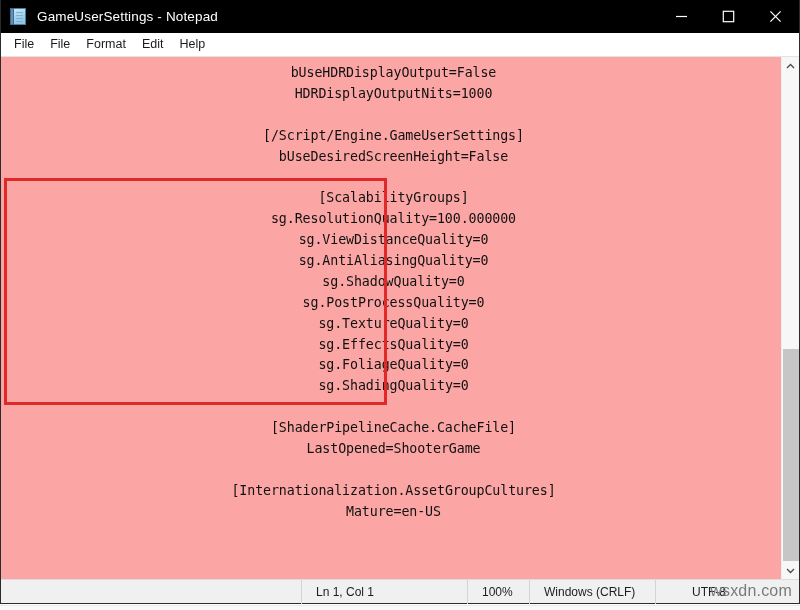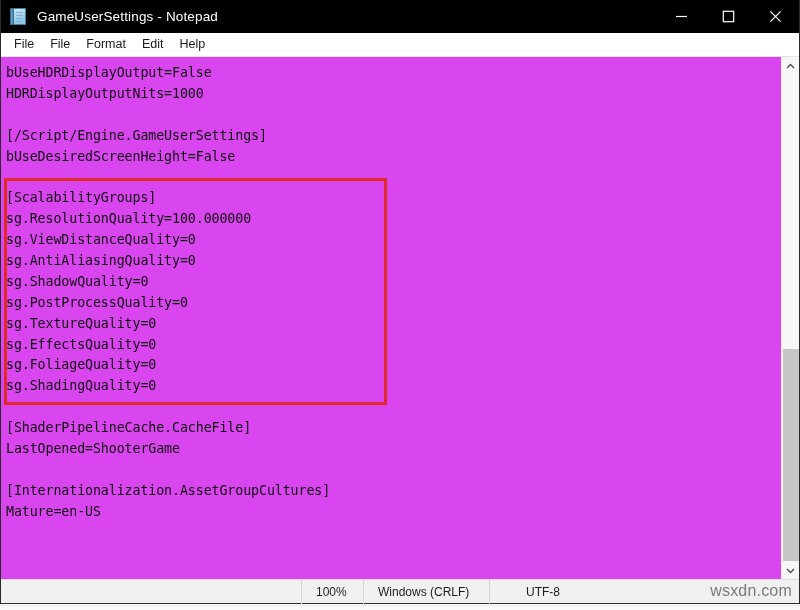--- a/index.html
+++ b/index.html
@@ -85,23 +85,24 @@
     color: #1b1b1b;
     padding: 2px 8px 3px 8px;
     white-space: nowrap;
   }
 
   
   #bodyarea {
     flex: 1 1 auto;
     display: flex;
     position: relative;
-    background: #d946ef;
+    background: #fca5a5;
     border-top: 1px solid #e3e3e3;
     overflow: hidden;
+    text-align: center;
   }
   #textarea {
     flex: 1 1 auto;
     position: relative;
     padding: 6px 0 0 5px;
     overflow: hidden;
   }
   #lines {
     font-family: "DejaVu Sans Mono", "Liberation Mono", monospace;
     font-size: 13.3px;
@@ -255,20 +256,21 @@
       <div class="sbtn" id="sb-down">
         <svg width="9" height="7" viewBox="0 0 9 7" aria-hidden="true">
           <polyline points="1,2 4.5,5.5 8,2" fill="none" stroke="#4a4a4a" stroke-width="1.3"></polyline>
         </svg>
       </div>
     </div>
   </div>
 
   <div id="statusbar">
     <div class="sb-spacer"></div>
+    <div class="sb-cell" id="sb-lncol">Ln 1, Col 1</div>
     <div class="sb-cell" id="sb-zoom">100%</div>
     <div class="sb-cell" id="sb-eol">Windows (CRLF)</div>
     <div class="sb-cell" id="sb-enc">UTF-8</div>
     <div id="watermark">wsxdn.com</div>
   </div>
 
 </div>
 
 <div id="underbar">
   <div class="ghost"></div>

